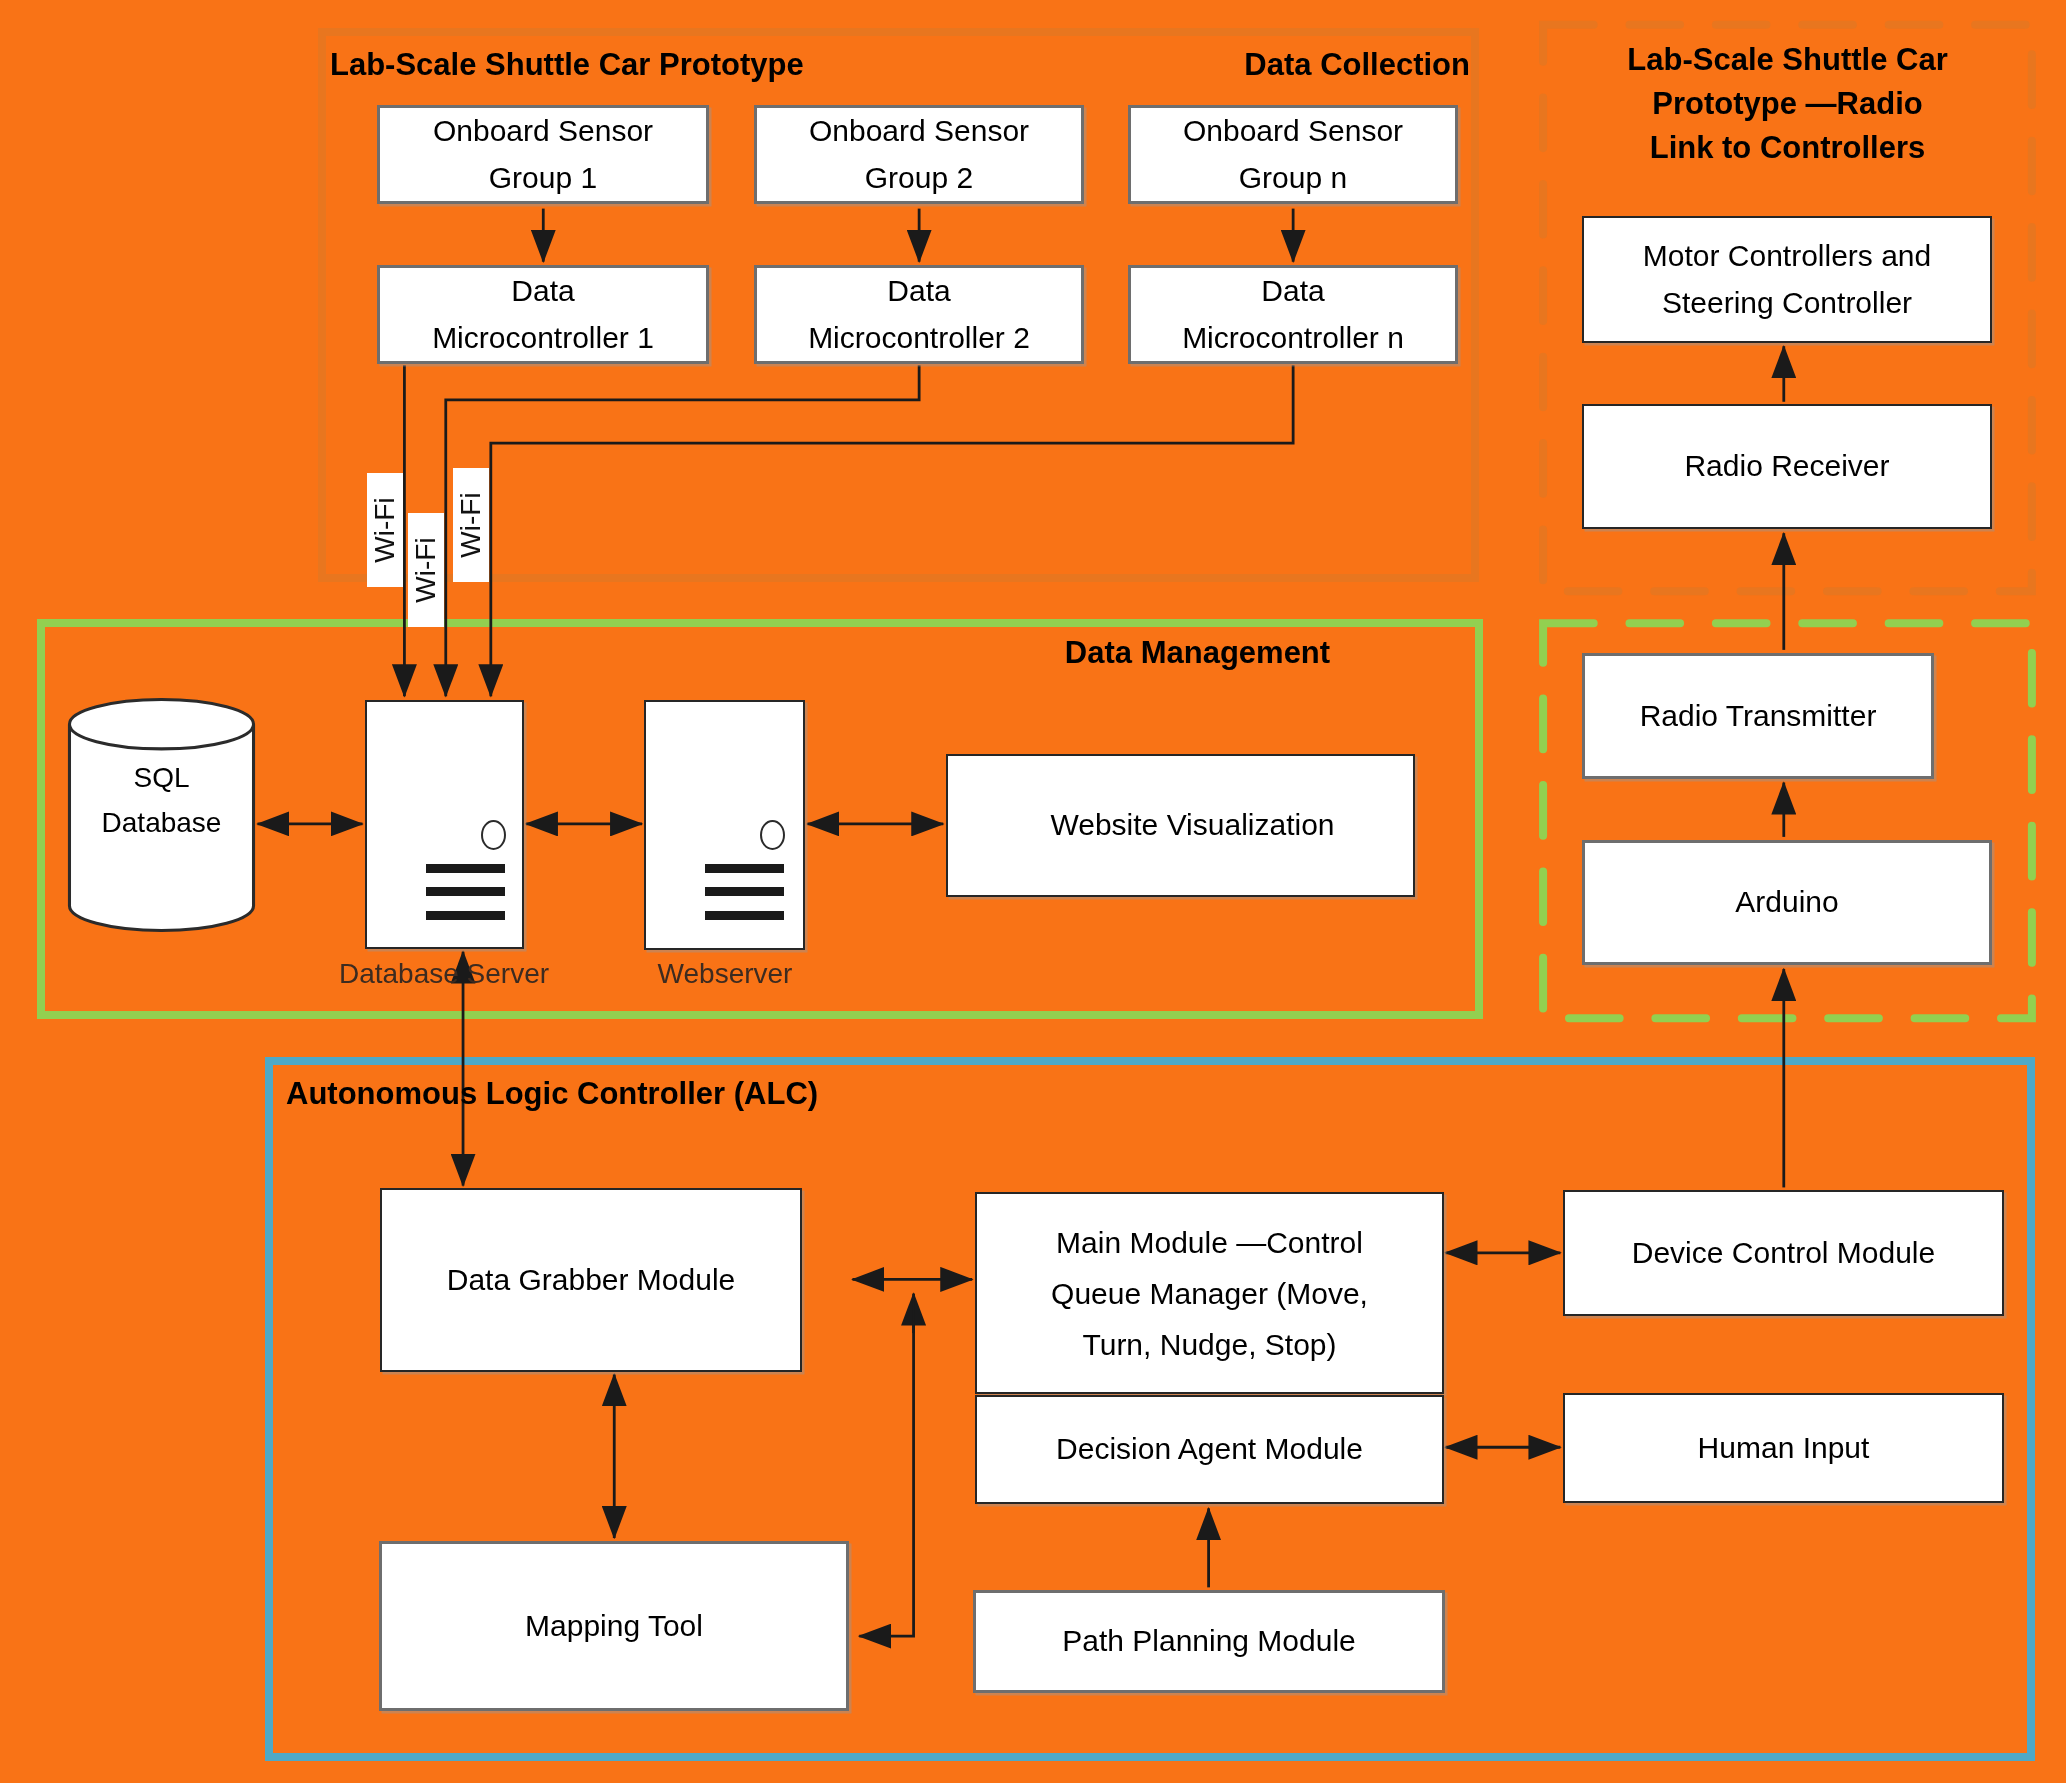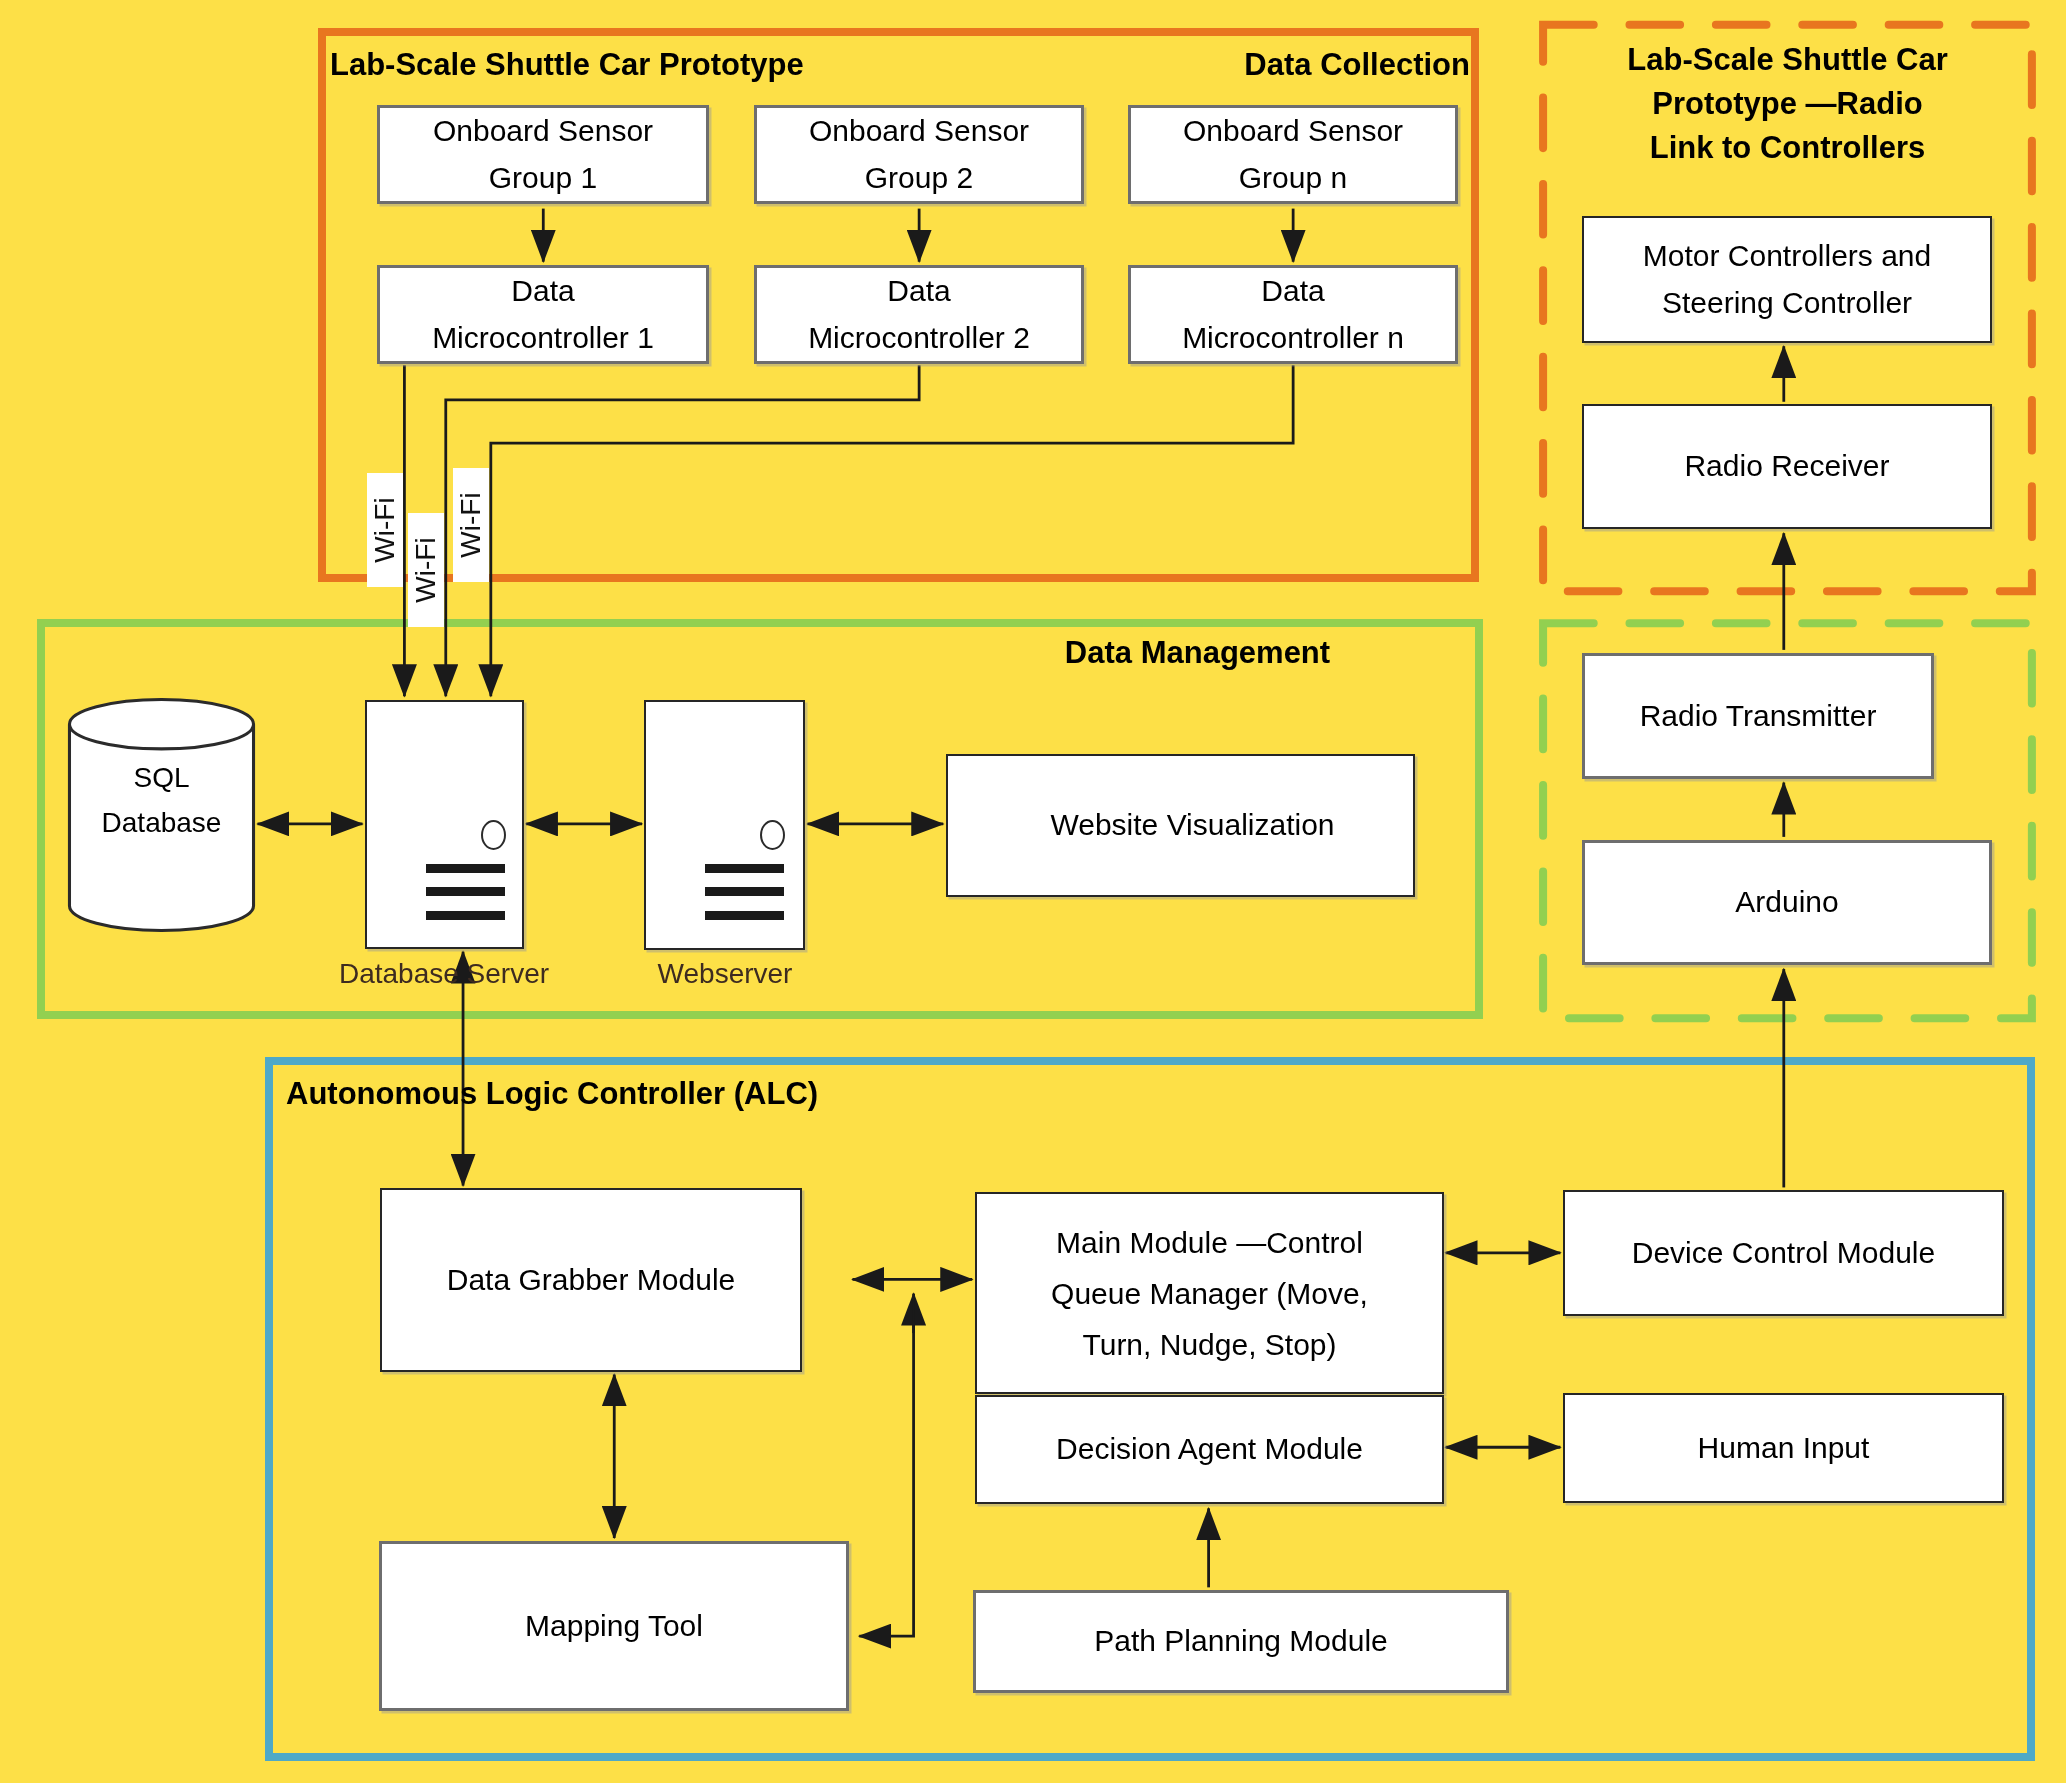--- a/index.html
+++ b/index.html
@@ -1,19 +1,19 @@
 <!DOCTYPE html>
 <html style="--orange: #e8761f; --green: #92d050; --blue: #4ea9c7; --line: #1a1a1a;font-size:10px"><head>
 <meta charset="utf-8">
 <style>
   html,body{margin:0;padding:0;background:#ffffff;}
   #canvas{
     position:relative;
     width:2066px;height:1783px;
-    background:#fde047;
+    background:#f97316;
     font-family:"Liberation Sans", sans-serif;
     color:#000;
     overflow:hidden;
   }
   
   .section{position:absolute;box-sizing:border-box;background:transparent;}
   .sec-orange{border:8px solid var(--orange);}
   .sec-green {border:8px solid var(--green);}
   .sec-blue  {border:8.6px solid var(--blue);}
   .stitle{
@@ -163,20 +163,20 @@
   <div class="node" style="left:946px;top:754px;width:469px;height:143px;padding-left:24px;">Website Visualization</div>
 
   <div class="node" style="left:380px;top:1188px;width:422px;height:184px;">Data Grabber Module</div>
   <div class="node tall-lh" style="left:975px;top:1192px;width:469px;height:202px;">Main Module —Control
 Queue Manager (Move,
 Turn, Nudge, Stop)</div>
   <div class="node" style="left:975px;top:1395px;width:469px;height:109px;">Decision Agent Module</div>
   <div class="node" style="left:1563px;top:1190px;width:441px;height:126px;">Device Control Module</div>
   <div class="node" style="left:1563px;top:1393px;width:441px;height:110px;">Human Input</div>
   <div class="node gray" style="left:379px;top:1541px;width:470px;height:170px;">Mapping Tool</div>
-  <div class="node gray" style="left:973px;top:1590px;width:536px;height:103px;">Path Planning Module</div>
+  <div class="node gray" style="left:973px;top:1590px;width:472px;height:103px;">Path Planning Module</div>
 
   <div class="wifi" style="left:328px;top:512px;">Wi-Fi</div>
   <div class="wifi" style="left:369px;top:552px;">Wi-Fi</div>
   <div class="wifi" style="left:414px;top:507px;">Wi-Fi</div>
 
 </div>
 
 
 </body></html>

